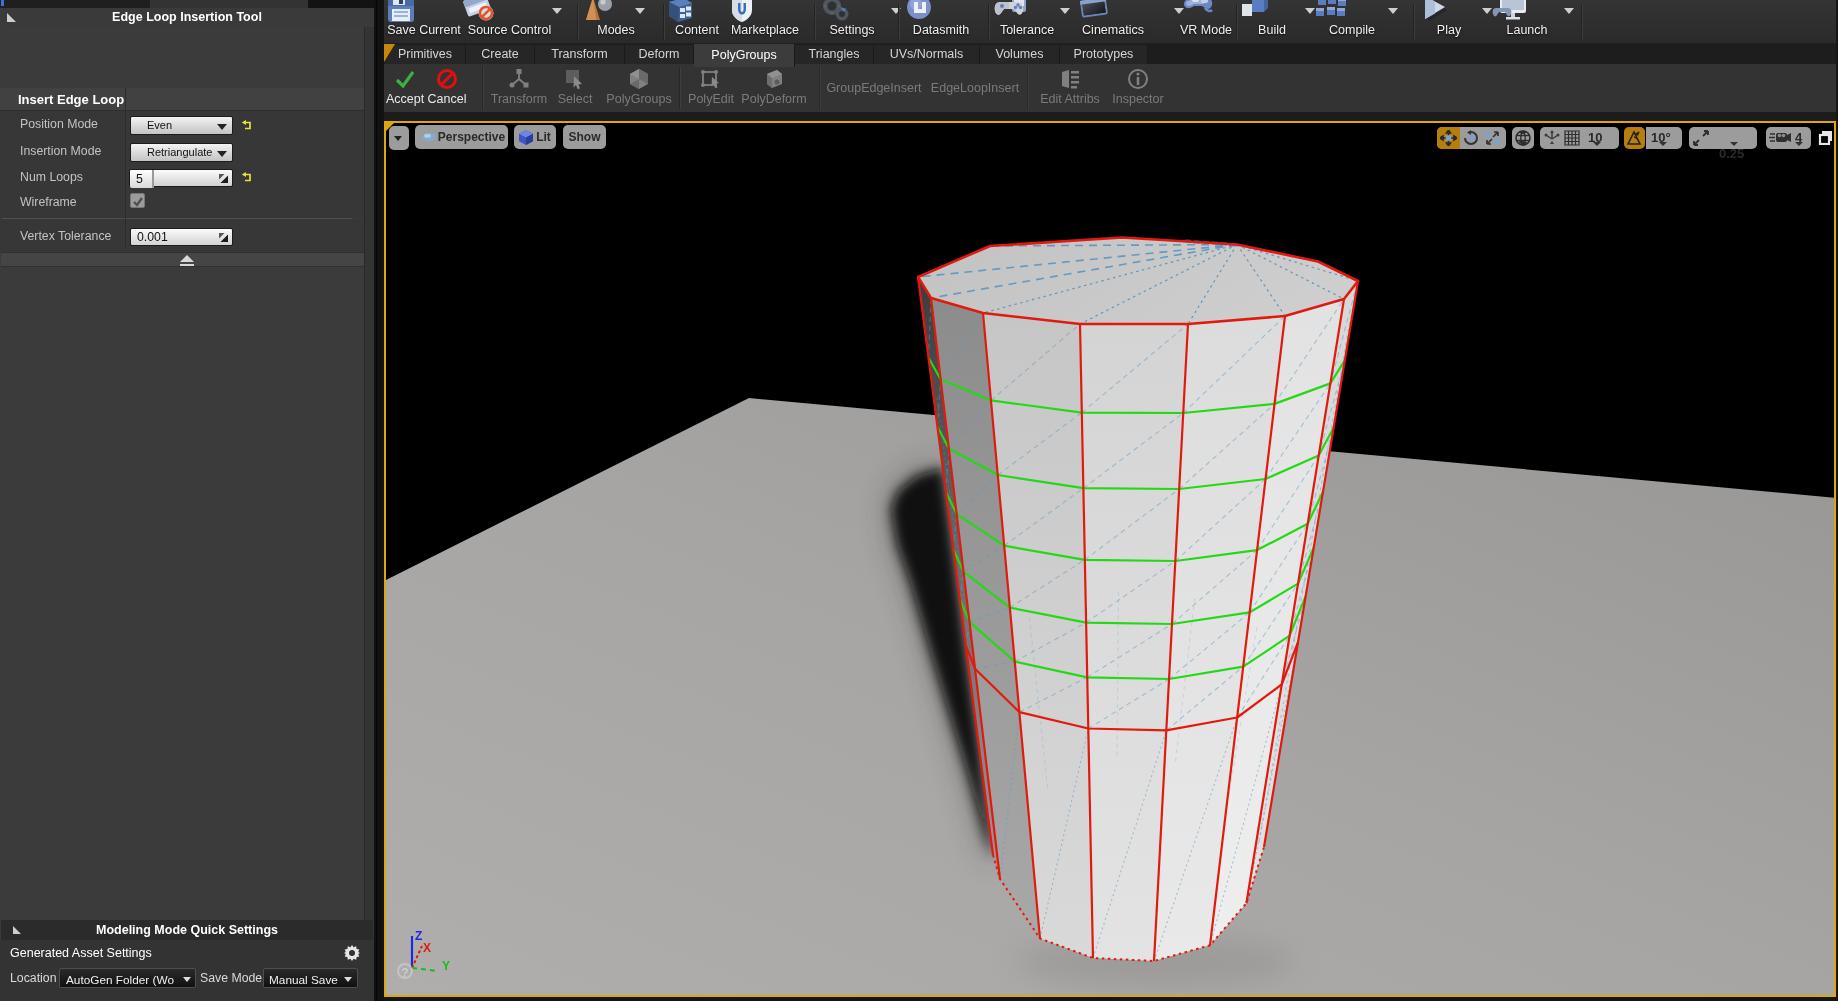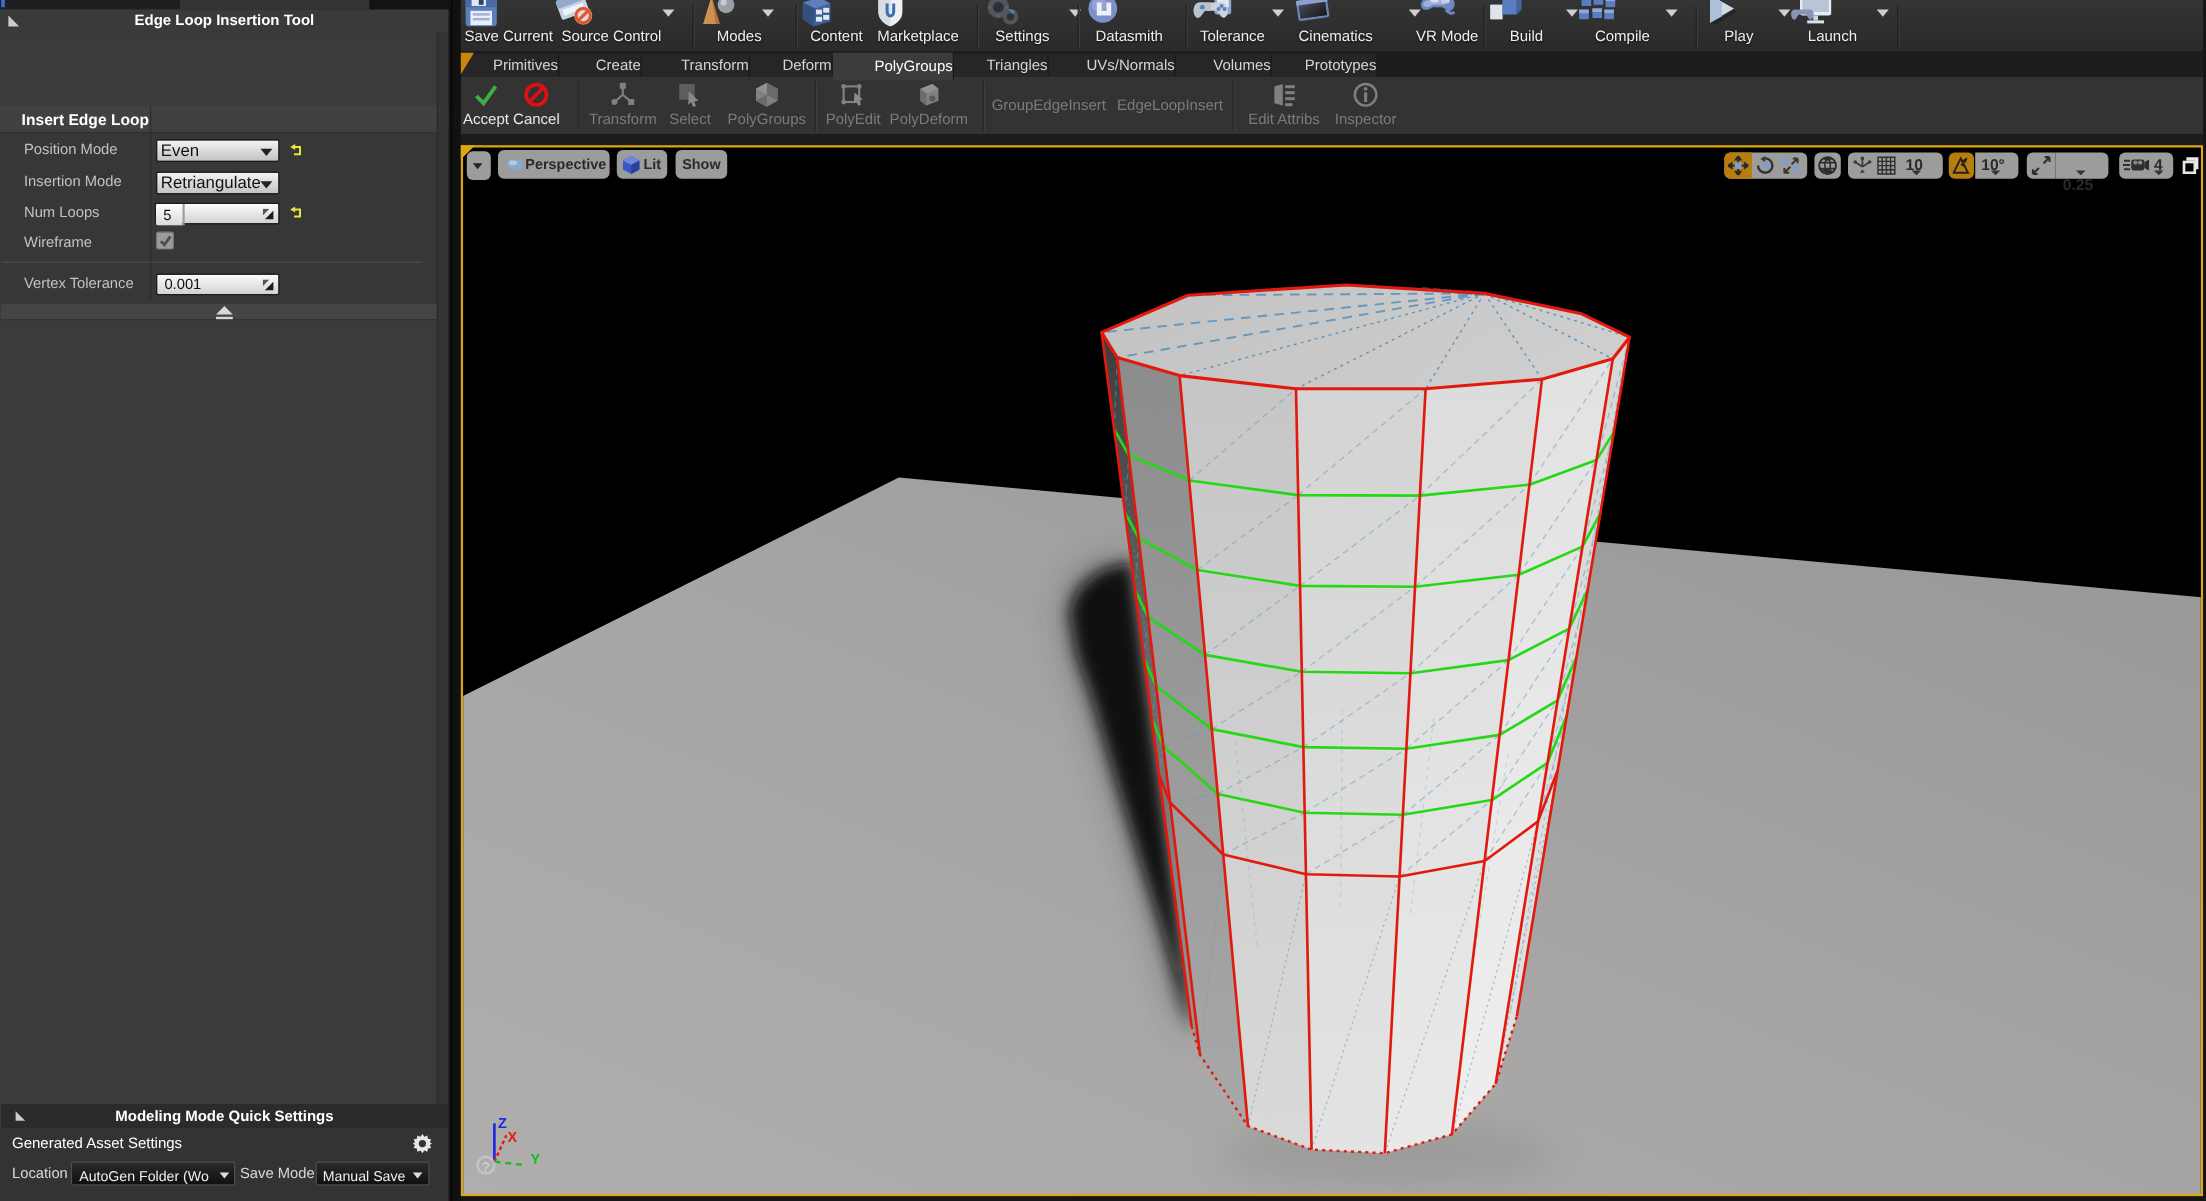--- a/index.html
+++ b/index.html
@@ -16,21 +16,21 @@
  font-weight:bold;font-size:12.5px;text-align:center;line-height:19px}
 .collapse{position:absolute;left:6px;top:5px;width:0;height:0;border-bottom:9px solid #cdcdcd;border-right:9px solid transparent}
 .desc{left:0;top:27px;width:374px;height:61px;background:#272727;color:#ededed;
  font-style:italic;font-size:12.8px;line-height:15.8px;padding:8px 8px 0 8px}
 .sechead{left:0;top:88px;width:374px;height:23px;background:#414141;color:#fff;font-weight:bold;
  font-size:13px;line-height:23px;padding-left:18px;border-bottom:1px solid #2e2e2e}
 .rows{left:0;top:111px;width:374px;height:107px;background:#373737}
 .vdiv{left:125px;top:88px;width:1px;height:162px;background:#2c2c2c}
 .rlabel{color:#c2c2c2;font-size:12.3px}
 .combo{position:absolute;background:linear-gradient(#f4f4f4,#d8d8d8 55%,#c4c4c4);border:1px solid #1c1c1c;
- border-radius:2px;color:#111;font-size:14px;line-height:17px;padding-left:3px}
+ border-radius:2px;color:#111;font-size:11px;line-height:17px;padding-left:16px}
 .combo .arr{position:absolute;right:5px;top:7px;width:0;height:0;border-left:5px solid transparent;
  border-right:5px solid transparent;border-top:6px solid #222}
 .spin{position:absolute;background:linear-gradient(#fbfbfb,#e2e2e2 60%,#d2d2d2);border:1px solid #1c1c1c;
  border-radius:2px;color:#111;font-size:12.3px;line-height:16px;padding-left:6px}
 .spinicon{position:absolute;right:4px;top:4px;width:9px;height:9px}
 .reseticon{position:absolute;width:11px;height:11px}
 .sep{left:2px;top:218px;width:350px;height:1px;background:#505050}
 .vtrow{left:0;top:219px;width:374px;height:33px;background:#373737}
 .expander{left:1px;top:252px;width:372px;height:15px;background:#454545;border-top:1px solid #303030;border-bottom:1px solid #303030}
 .eject{position:absolute;left:50%;margin-left:-7px;top:2px;width:0;height:0;
@@ -52,21 +52,21 @@
 
 #maintb{left:384px;top:0;width:1454px;height:44px;background:linear-gradient(#343434,#2a2a2a);border-bottom:1px solid #202020}
 .tbitem{position:absolute;top:0;height:43px;text-align:left;color:#efefef;font-size:12.5px}
 .tbitem .lbl{position:absolute;left:50%;transform:translateX(-50%);top:23px;white-space:nowrap;
  text-shadow:0 1px 2px rgba(0,0,0,.8)}
 .tbsep{position:absolute;top:4px;width:1px;height:36px;background:#222;box-shadow:1px 0 0 #3d3d3d}
 .tbarr{position:absolute;top:8px;width:0;height:0;border-left:5px solid transparent;
  border-right:5px solid transparent;border-top:6px solid #cfcfcf}
 #tabrow{left:384px;top:44px;width:1454px;height:20px;background:#1d1d1d}
 .tab{position:absolute;top:1px;height:19px;background:#262626;color:#d4d4d4;font-size:12.5px;
- text-align:right;line-height:19px;border-right:1px solid #1a1a1a}
+ text-align:center;line-height:19px;border-right:1px solid #1a1a1a}
 .tab.active{top:0;height:23px;background:#3c3c3c;color:#fff;z-index:3}
 #wedge{left:384px;top:44px;width:0;height:0;border-left:11px solid #c8860a;border-bottom:18px solid transparent;z-index:4}
 #toolrow{left:384px;top:64px;width:1454px;height:48px;background:#333}
 .trit{position:absolute;top:2px;height:44px;text-align:center;font-size:12.5px;color:#e9e9e9}
 .trit.dis{color:#7b7b7b}
 .trit .lbl{position:absolute;left:50%;transform:translateX(-50%);top:26px;white-space:nowrap}
 .trsep{position:absolute;top:3px;width:1px;height:42px;background:#272727;box-shadow:1px 0 0 #3e3e3e}
 .trtext{position:absolute;top:0;height:48px;line-height:48px;color:#7b7b7b;font-size:12.5px;white-space:nowrap}
 #strip{left:384px;top:112px;width:1454px;height:9px;background:#1c1c1c}
 

